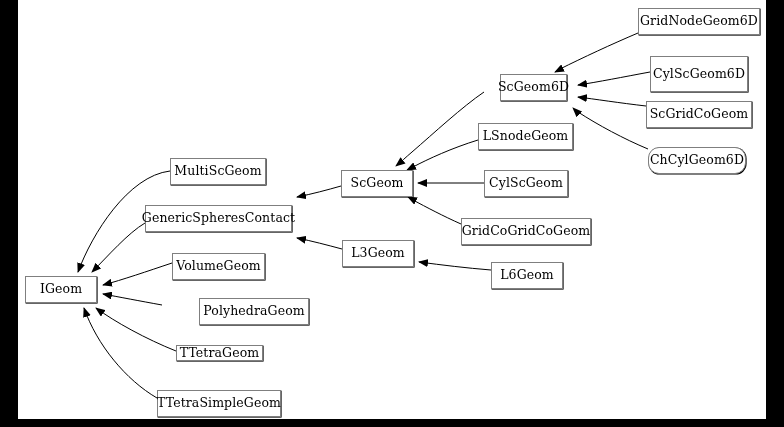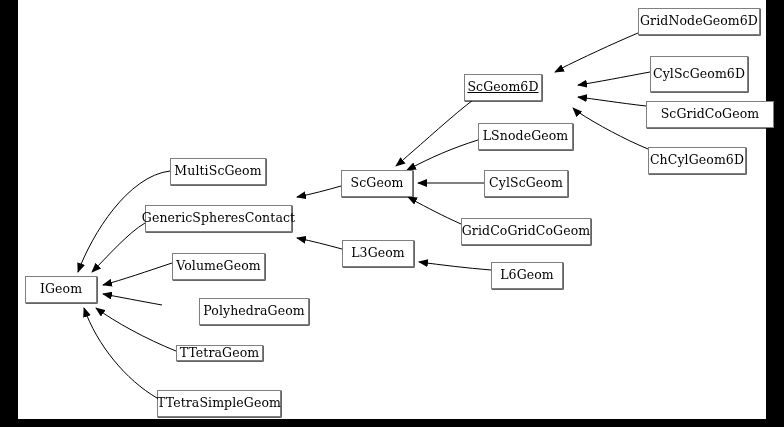--- a/index.html
+++ b/index.html
@@ -105,40 +105,40 @@
     </div>
   <div class="node" style="left:341px;top:170px;width:72px;height:27px;">
       <span>ScGeom</span>
     </div>
   <div class="node" style="left:157px;top:390px;width:124px;height:27px;">
       <span>TTetraSimpleGeom</span>
     </div>
   <div class="node" style="left:342px;top:240px;width:72px;height:27px;">
       <span>L3Geom</span>
     </div>
-  <div class="node" style="left:464px;top:74px;width:78px;height:27px;text-decoration:underline;">
+  <div class="node" style="left:500px;top:74px;width:67px;height:27px;">
       <span>ScGeom6D</span>
     </div>
   <div class="node" style="left:478px;top:123px;width:95px;height:27px;">
       <span>LSnodeGeom</span>
     </div>
   <div class="node" style="left:484px;top:170px;width:84px;height:27px;">
       <span>CylScGeom</span>
     </div>
   <div class="node" style="left:461px;top:218px;width:130px;height:27px;justify-content:center;">
       <span>GridCoGridCoGeom</span>
     </div>
   <div class="node" style="left:491px;top:262px;width:72px;height:27px;">
       <span>L6Geom</span>
     </div>
   <div class="node" style="left:638px;top:8px;width:122px;height:27px;">
       <span>GridNodeGeom6D</span>
     </div>
   <div class="node" style="left:650px;top:56px;width:98px;height:36px;">
       <span>CylScGeom6D</span>
     </div>
-  <div class="node" style="left:646px;top:101px;width:128px;height:27px;">
+  <div class="node" style="left:646px;top:101px;width:106px;height:27px;">
       <span>ScGridCoGeom</span>
     </div>
-  <div class="node" style="left:648px;top:147px;width:98px;height:27px;">
+  <div class="node" style="left:648px;top:147px;width:98px;height:27px;border-radius:11px;">
       <span>ChCylGeom6D</span>
     </div>
 </div>
 
 </body></html>

